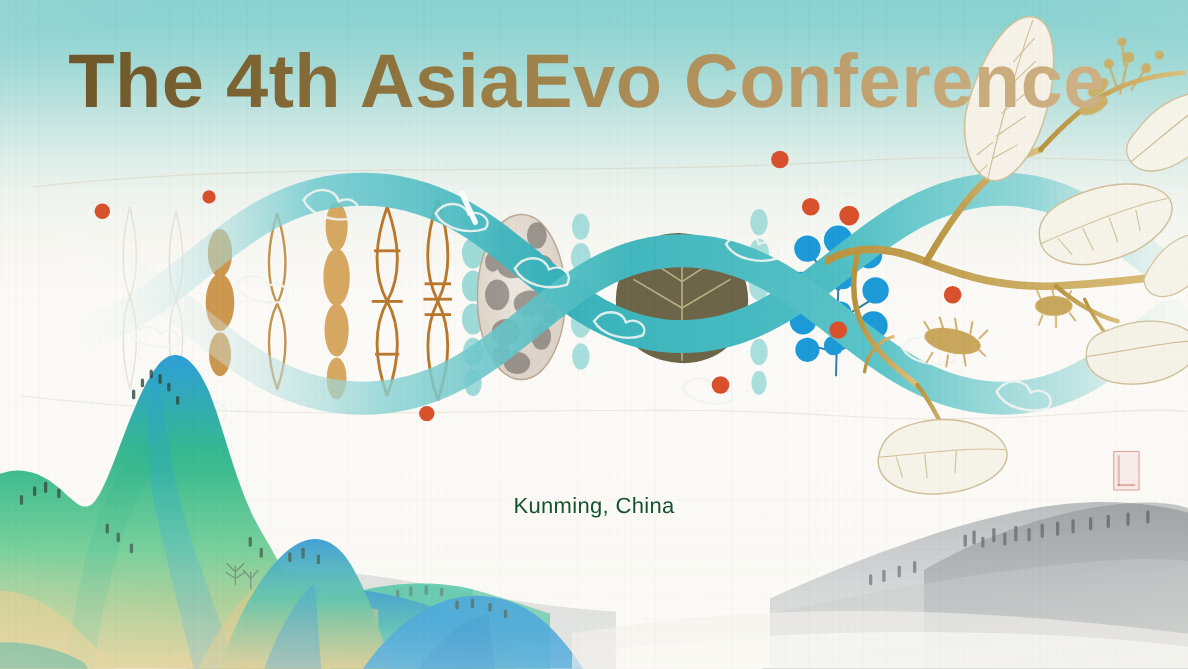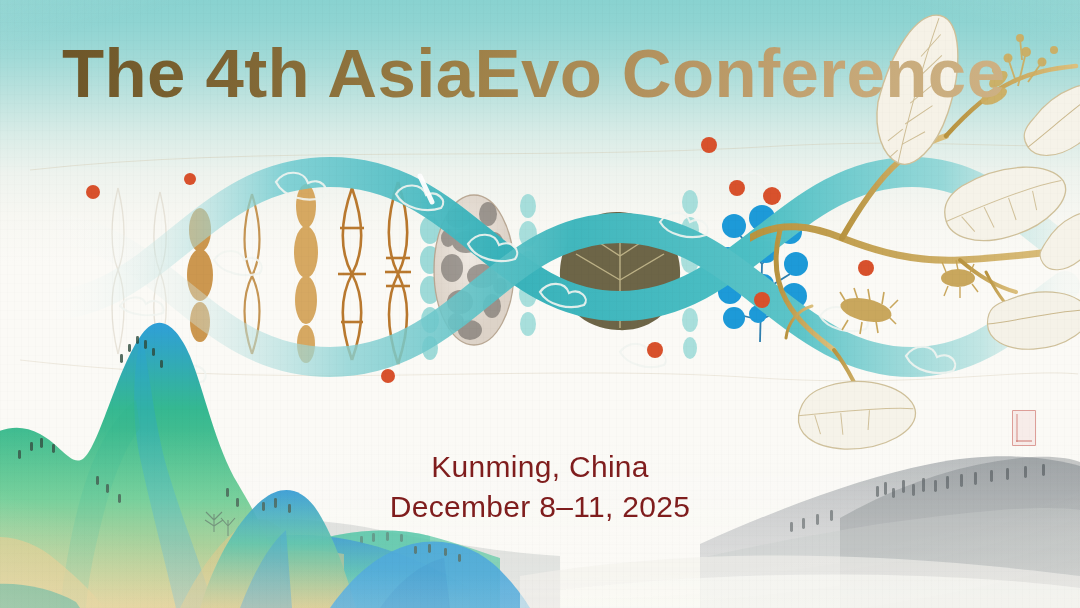--- a/index.html
+++ b/index.html
@@ -39,22 +39,22 @@
     white-space:nowrap;
     background:linear-gradient(100deg,#6d5628 0%,#7d6433 18%,#9c7f46 42%,#b79663 66%,#c9ac7d 88%,#cdb184 100%);
     -webkit-background-clip:text;background-clip:text;
     color:transparent;-webkit-text-fill-color:transparent;
   }
 
   
   .footer{
     position:absolute;left:0;top:448px;width:1080px;
     text-align:center;line-height:1.28;
-    color:#7f1d1d;
-    font-size:30px;font-weight:400;letter-spacing:.3px;
+    color:#14532d;
+    font-size:20px;font-weight:400;letter-spacing:.3px;
   }
   .footer .l2{display:block;margin-top:2px;}
 
   
   .helix{position:absolute;left:0;top:110px;width:1080px;height:300px;}
   .helix svg{display:block;}
 
   
   .scape{position:absolute;left:0;bottom:0;width:1080px;height:300px;}
   .scape svg{display:block;}
@@ -533,20 +533,19 @@
     </svg>
   </div>
 
   <div class="paper"></div>
   <div class="vign"></div>
 
   <div class="title">The 4th AsiaEvo Conference</div>
 
   <div class="footer">
     <span>Kunming, China</span>
-    <span class="l2">December 8–11, 2025</span>
   </div>
 
   <div class="seal">
       <i></i>
     </div>
 
 </div>
 
 </body></html>

